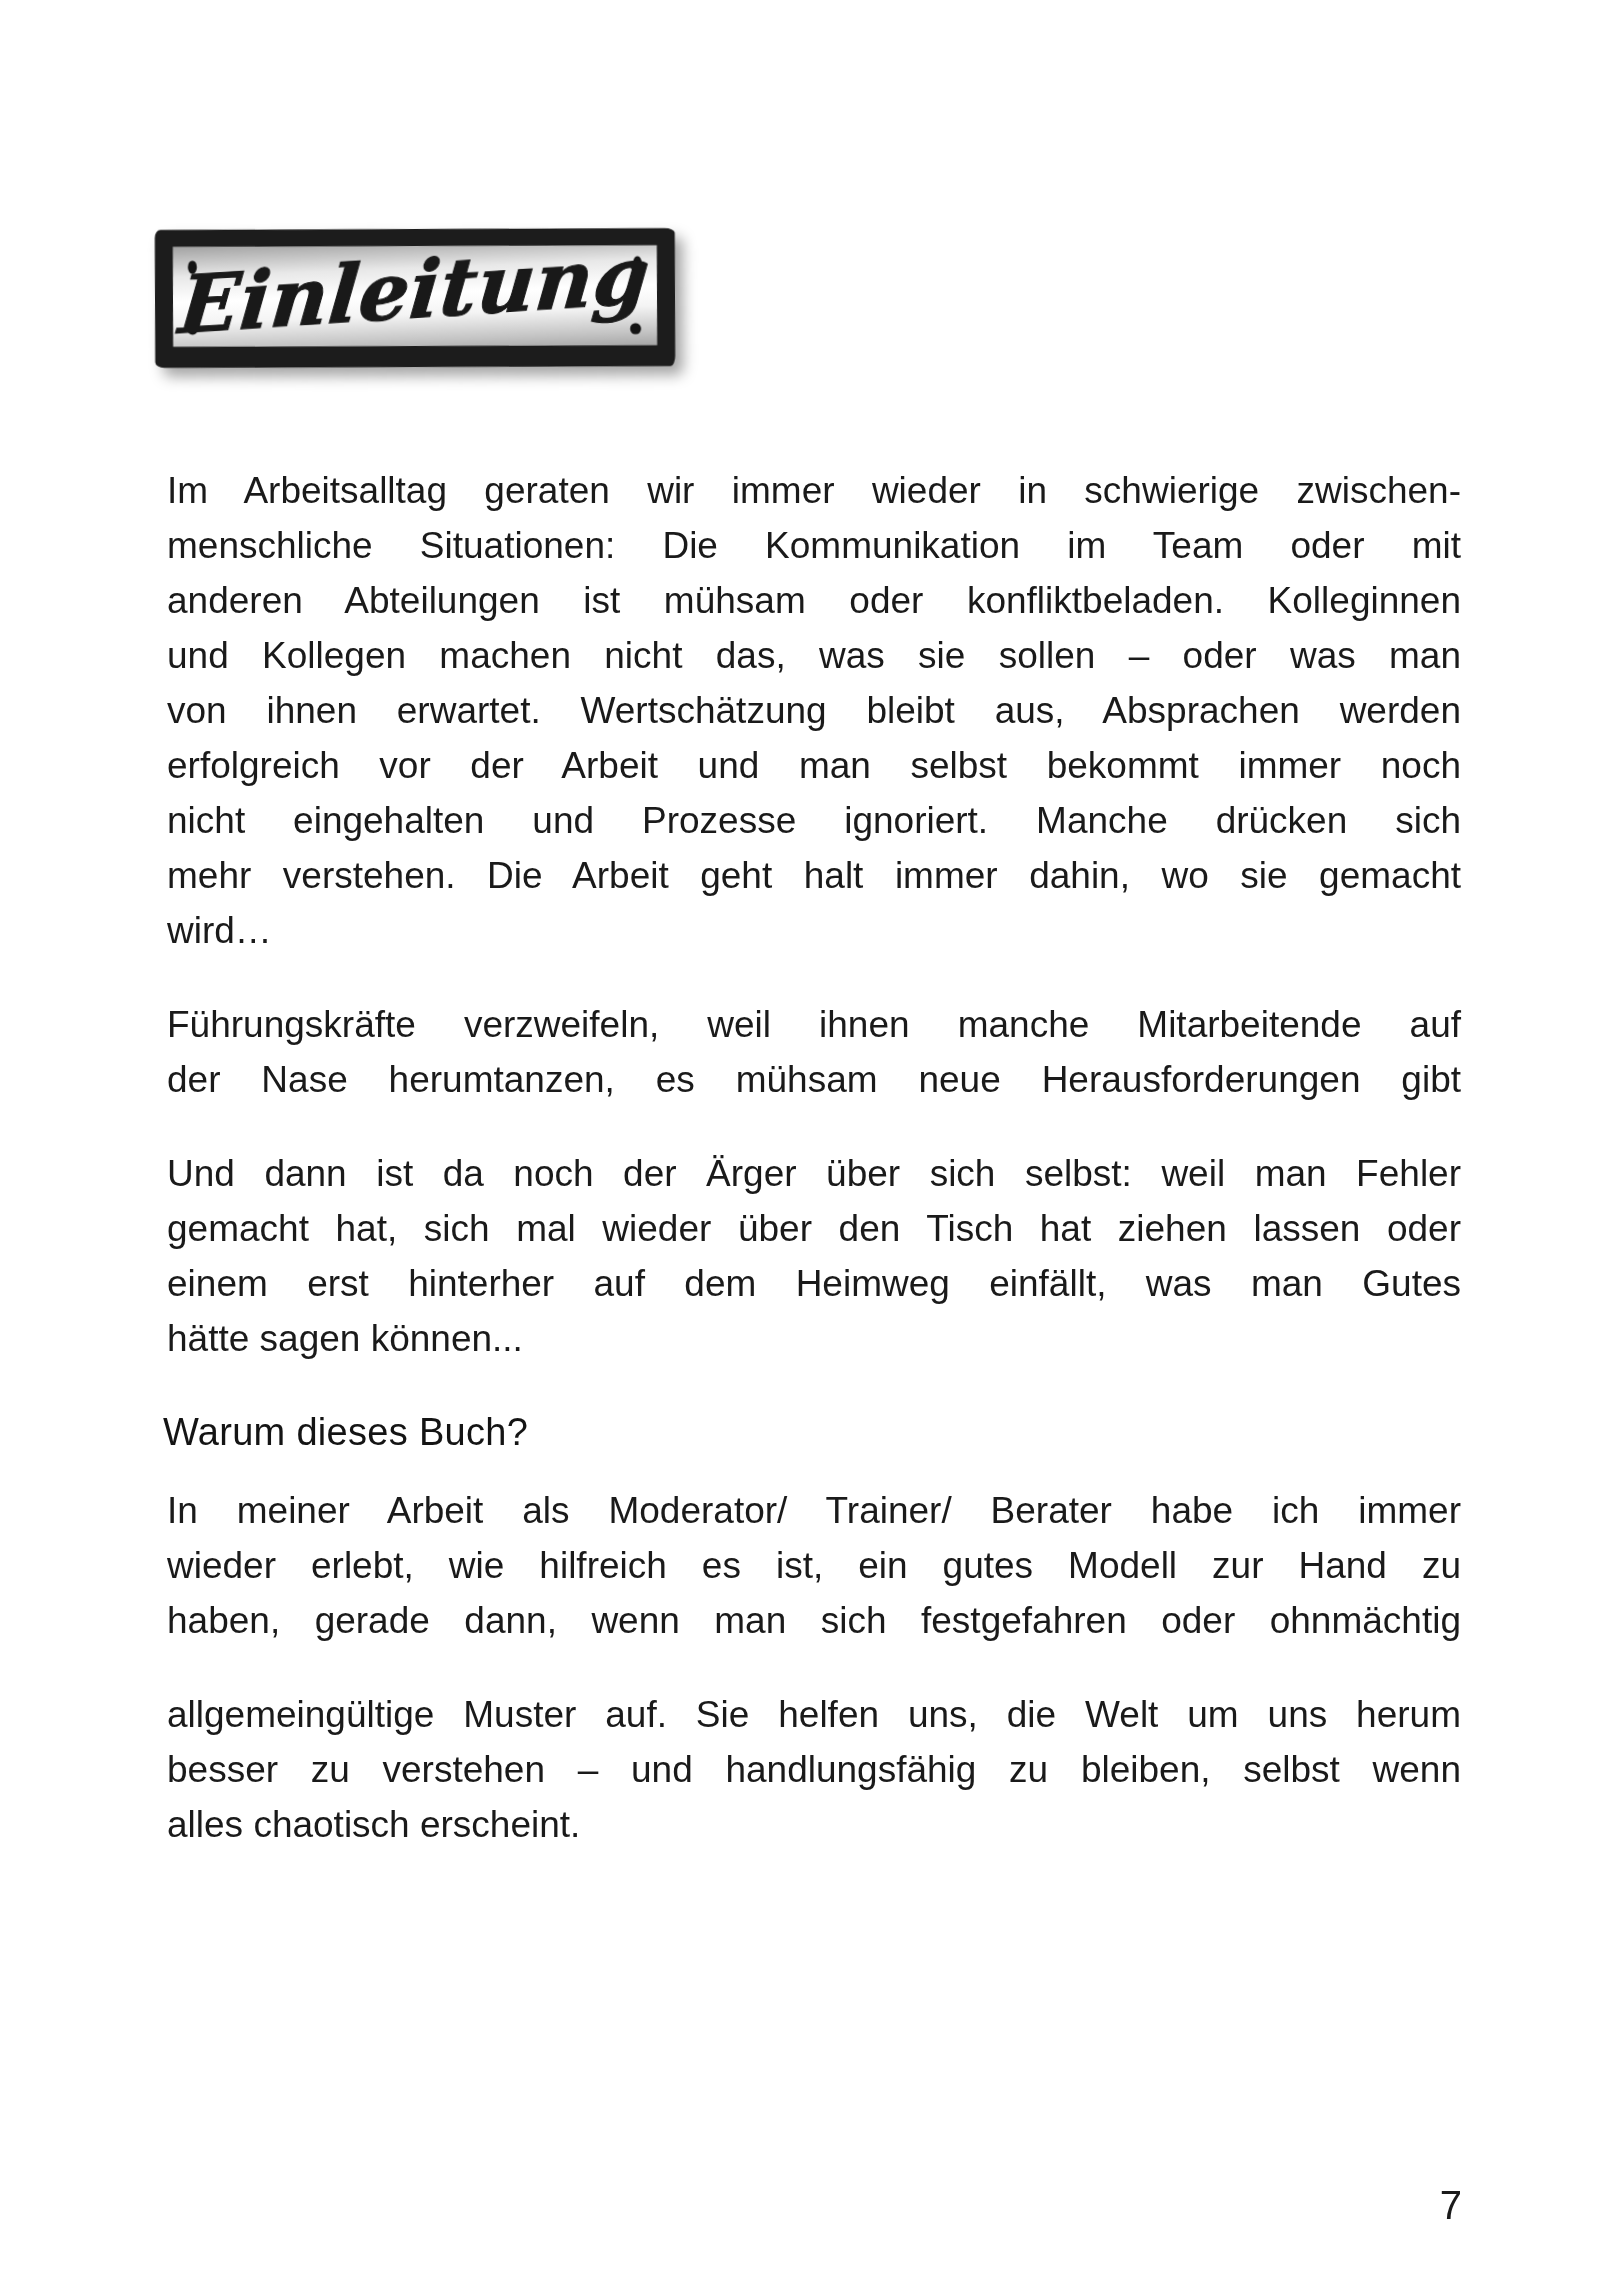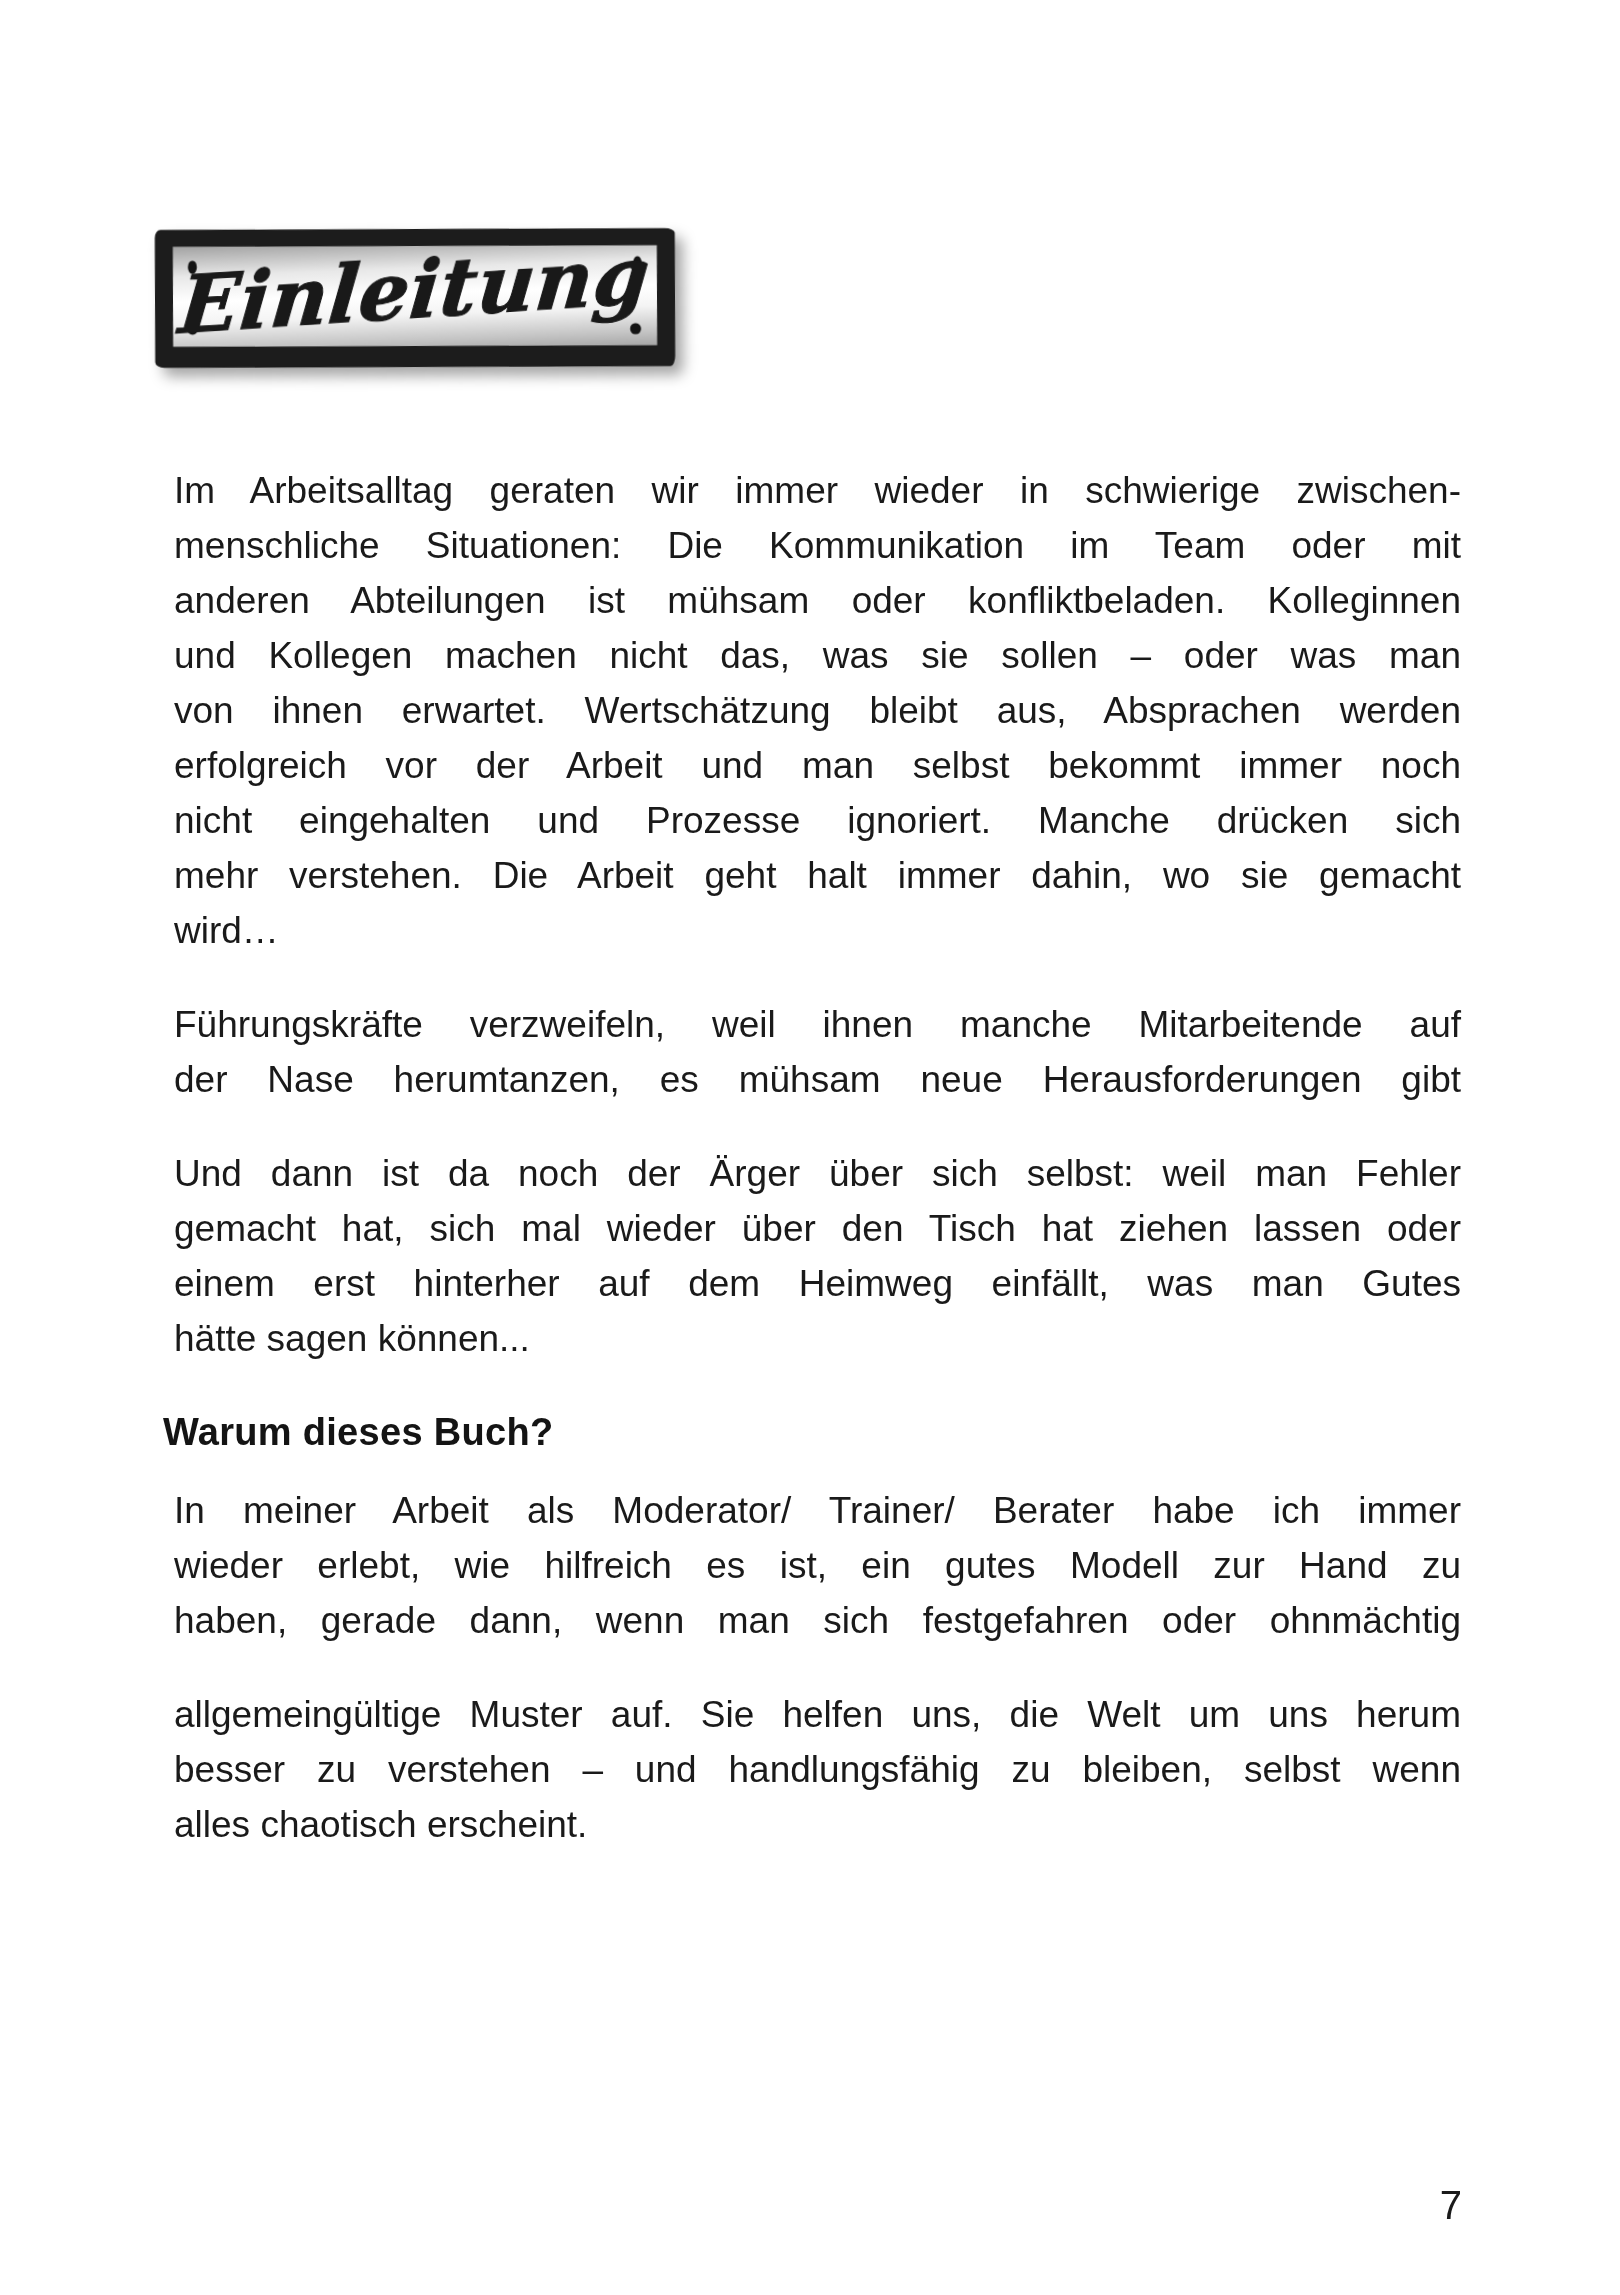--- a/index.html
+++ b/index.html
@@ -78,36 +78,36 @@
   }
 
   
   .content {
     position: absolute;
     left: 163px;
     top: 463px;
     width: 1298px;
   }
   .para {
-    margin: 0 0 39px 11px;
+    margin: 0 0 39px 4px;
   }
   .line {
     font-size: 37px;
     line-height: 55px;
     text-align: justify;
     text-align-last: justify;
     color: #1a1a1a;
   }
   .line.last {
     text-align-last: left;
   }
   .heading {
     font-size: 38px;
     line-height: 55px;
-    font-weight: bold;
+    font-weight: normal;
     letter-spacing: 0.3px;
     margin: 16px 0 23px 0;
     color: #141414;
   }
 
   
   .page-number {
     position: absolute;
     top: 2185px;
     right: 158px;

